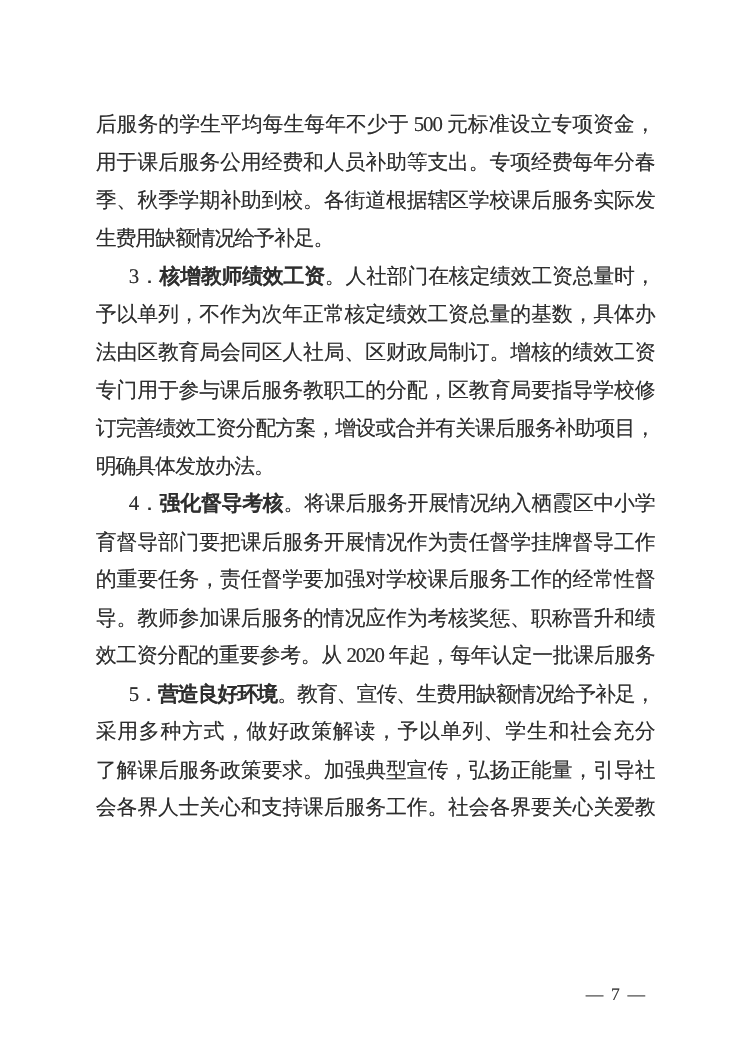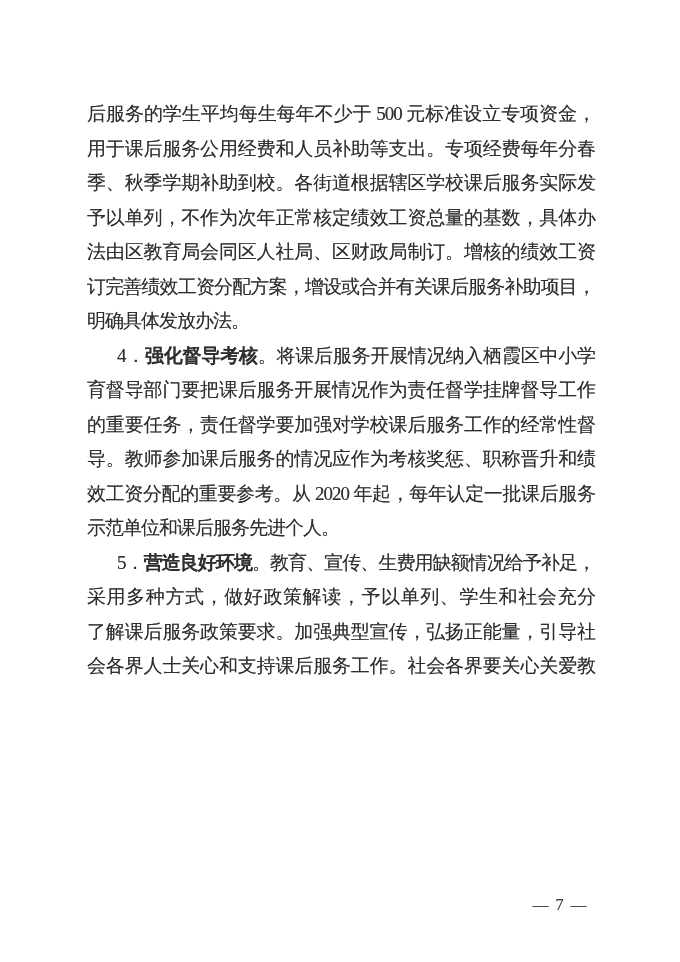--- a/index.html
+++ b/index.html
@@ -54,34 +54,36 @@
 </style>
 </head>
 <body>
 
 <div class="page">
   <div class="doc-body" id="doc-body">
       <div>
         <div class="doc-line"><span>后服务的学生平均每生每年不少于 500 元标准设立专项资金，</span></div>
         <div class="doc-line"><span>用于课后服务公用经费和人员补助等支出。专项经费每年分春</span></div>
         <div class="doc-line"><span>季、秋季学期补助到校。各街道根据辖区学校课后服务实际发</span></div>
+        <div class="doc-line short"><span>生费用缺额情况给予补足。</span></div>
       </div>
       <div>
+        <div class="doc-line indent"><span>3．</span><span class="run-bold">核增教师绩效工资</span><span>。人社部门在核定绩效工资总量时，</span></div>
         <div class="doc-line"><span>予以单列，不作为次年正常核定绩效工资总量的基数，具体办</span></div>
         <div class="doc-line"><span>法由区教育局会同区人社局、区财政局制订。增核的绩效工资</span></div>
+        <div class="doc-line"><span>专门用于参与课后服务教职工的分配，区教育局要指导学校修</span></div>
         <div class="doc-line"><span>订完善绩效工资分配方案，增设或合并有关课后服务补助项目，</span></div>
         <div class="doc-line short"><span>明确具体发放办法。</span></div>
       </div>
       <div>
         <div class="doc-line indent"><span>4．</span><span class="run-bold">强化督导考核</span><span>。将课后服务开展情况纳入栖霞区中小学</span></div>
         <div class="doc-line"><span>育督导部门要把课后服务开展情况作为责任督学挂牌督导工作</span></div>
         <div class="doc-line"><span>的重要任务，责任督学要加强对学校课后服务工作的经常性督</span></div>
         <div class="doc-line"><span>导。教师参加课后服务的情况应作为考核奖惩、职称晋升和绩</span></div>
         <div class="doc-line"><span>效工资分配的重要参考。从 2020 年起，每年认定一批课后服务</span></div>
-        <div class="doc-line short"><span>示范单位和课后服务先进个人。</span></div>
       </div>
       <div>
         <div class="doc-line indent"><span>5．</span><span class="run-bold">营造良好环境</span><span>。教育、宣传、生费用缺额情况给予补足，</span></div>
         <div class="doc-line"><span>采用多种方式，做好政策解读，予以单列、学生和社会充分</span></div>
         <div class="doc-line"><span>了解课后服务政策要求。加强典型宣传，弘扬正能量，引导社</span></div>
         <div class="doc-line"><span>会各界人士关心和支持课后服务工作。社会各界要关心关爱教</span></div>
       </div>
     </div>
   <div class="page-number">— 7 —</div>
 </div>

